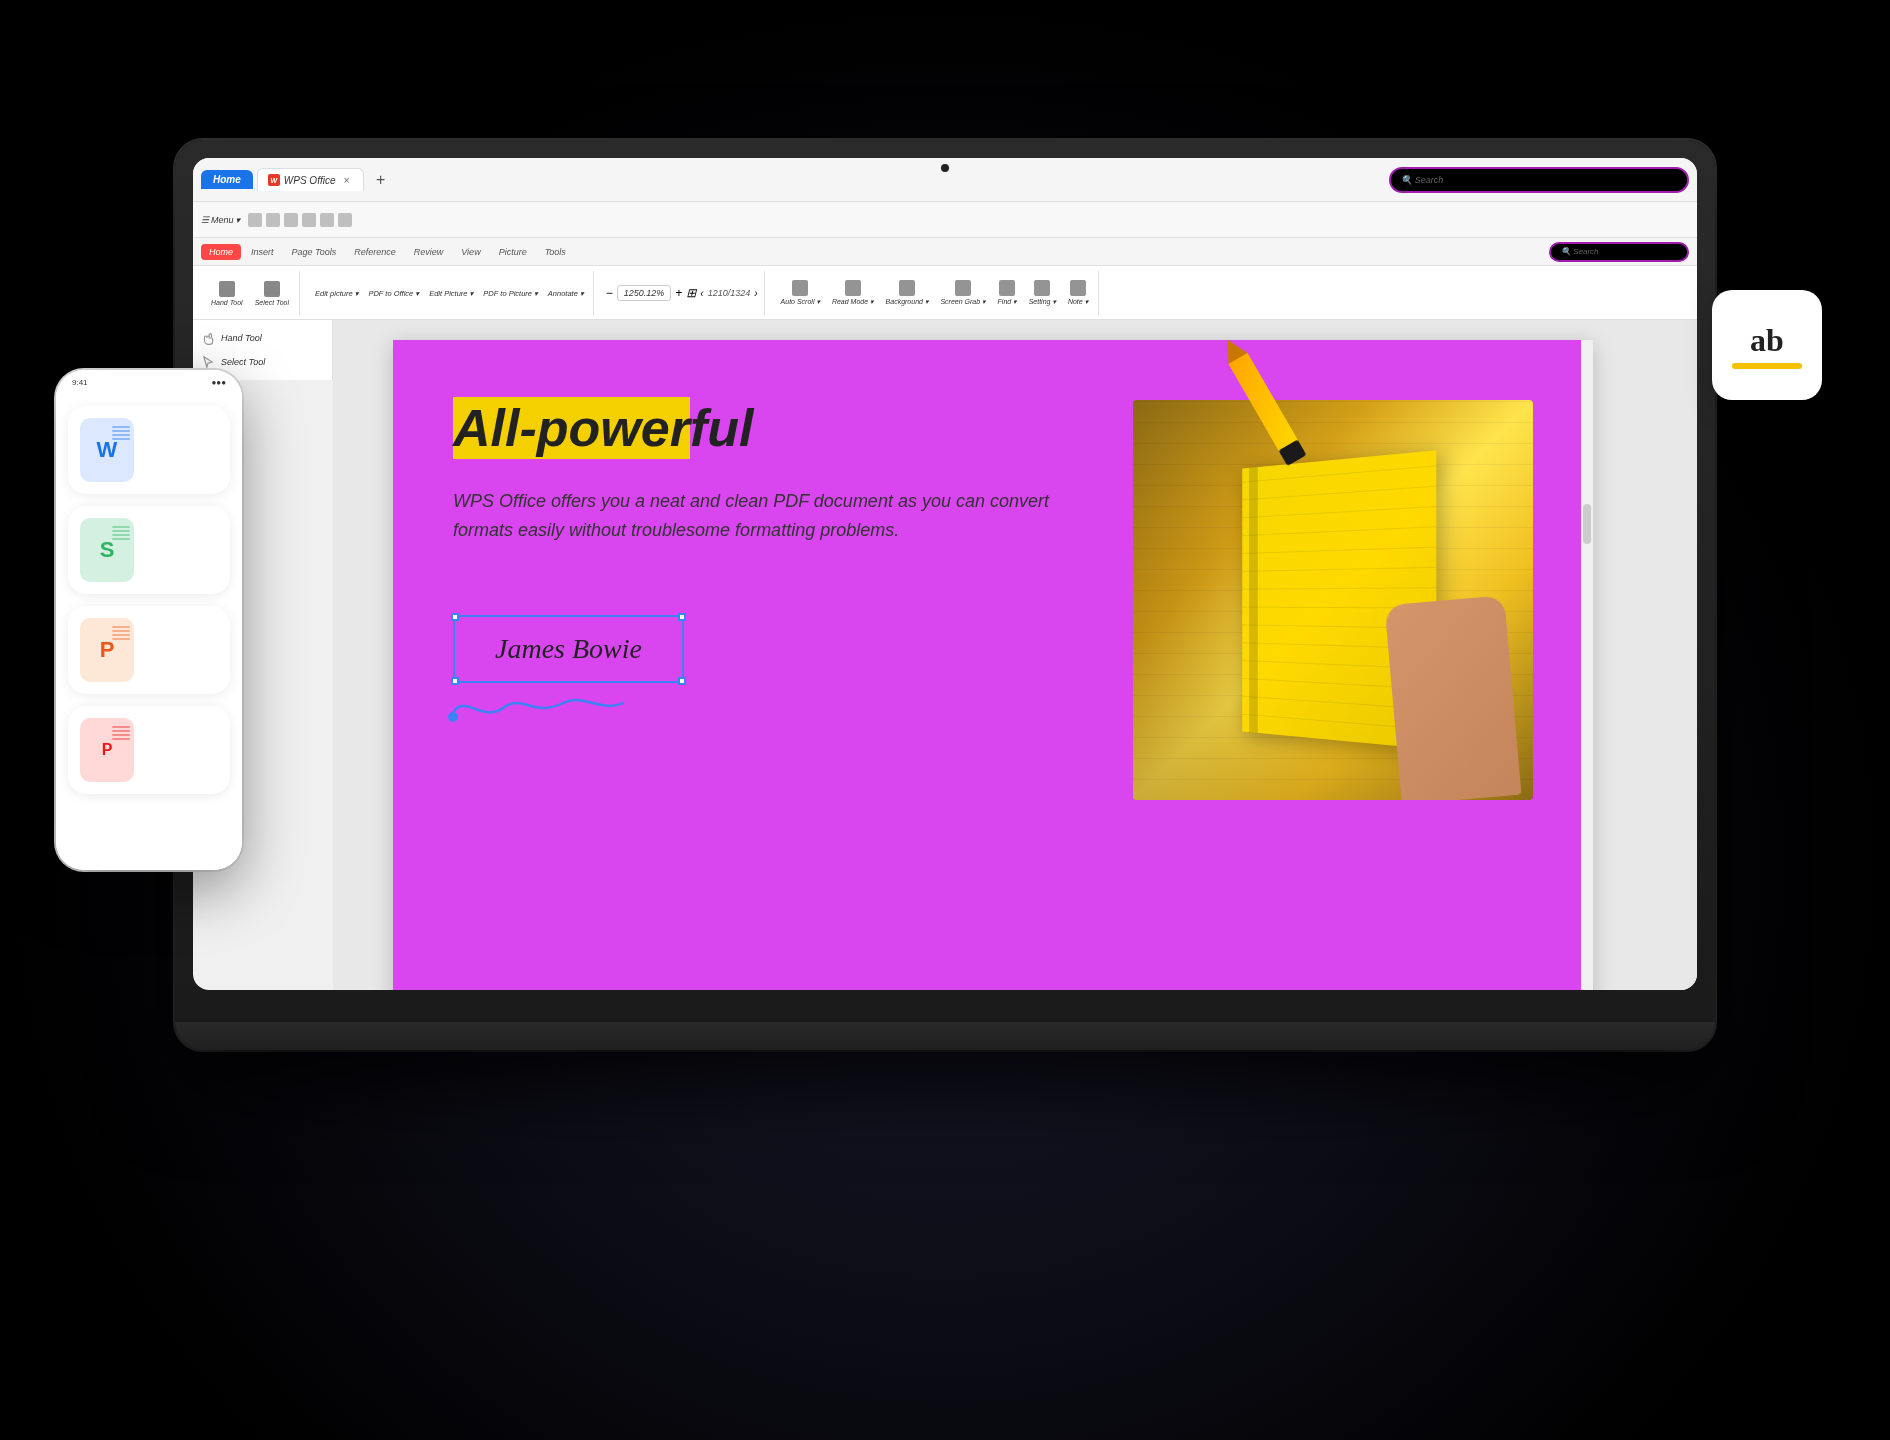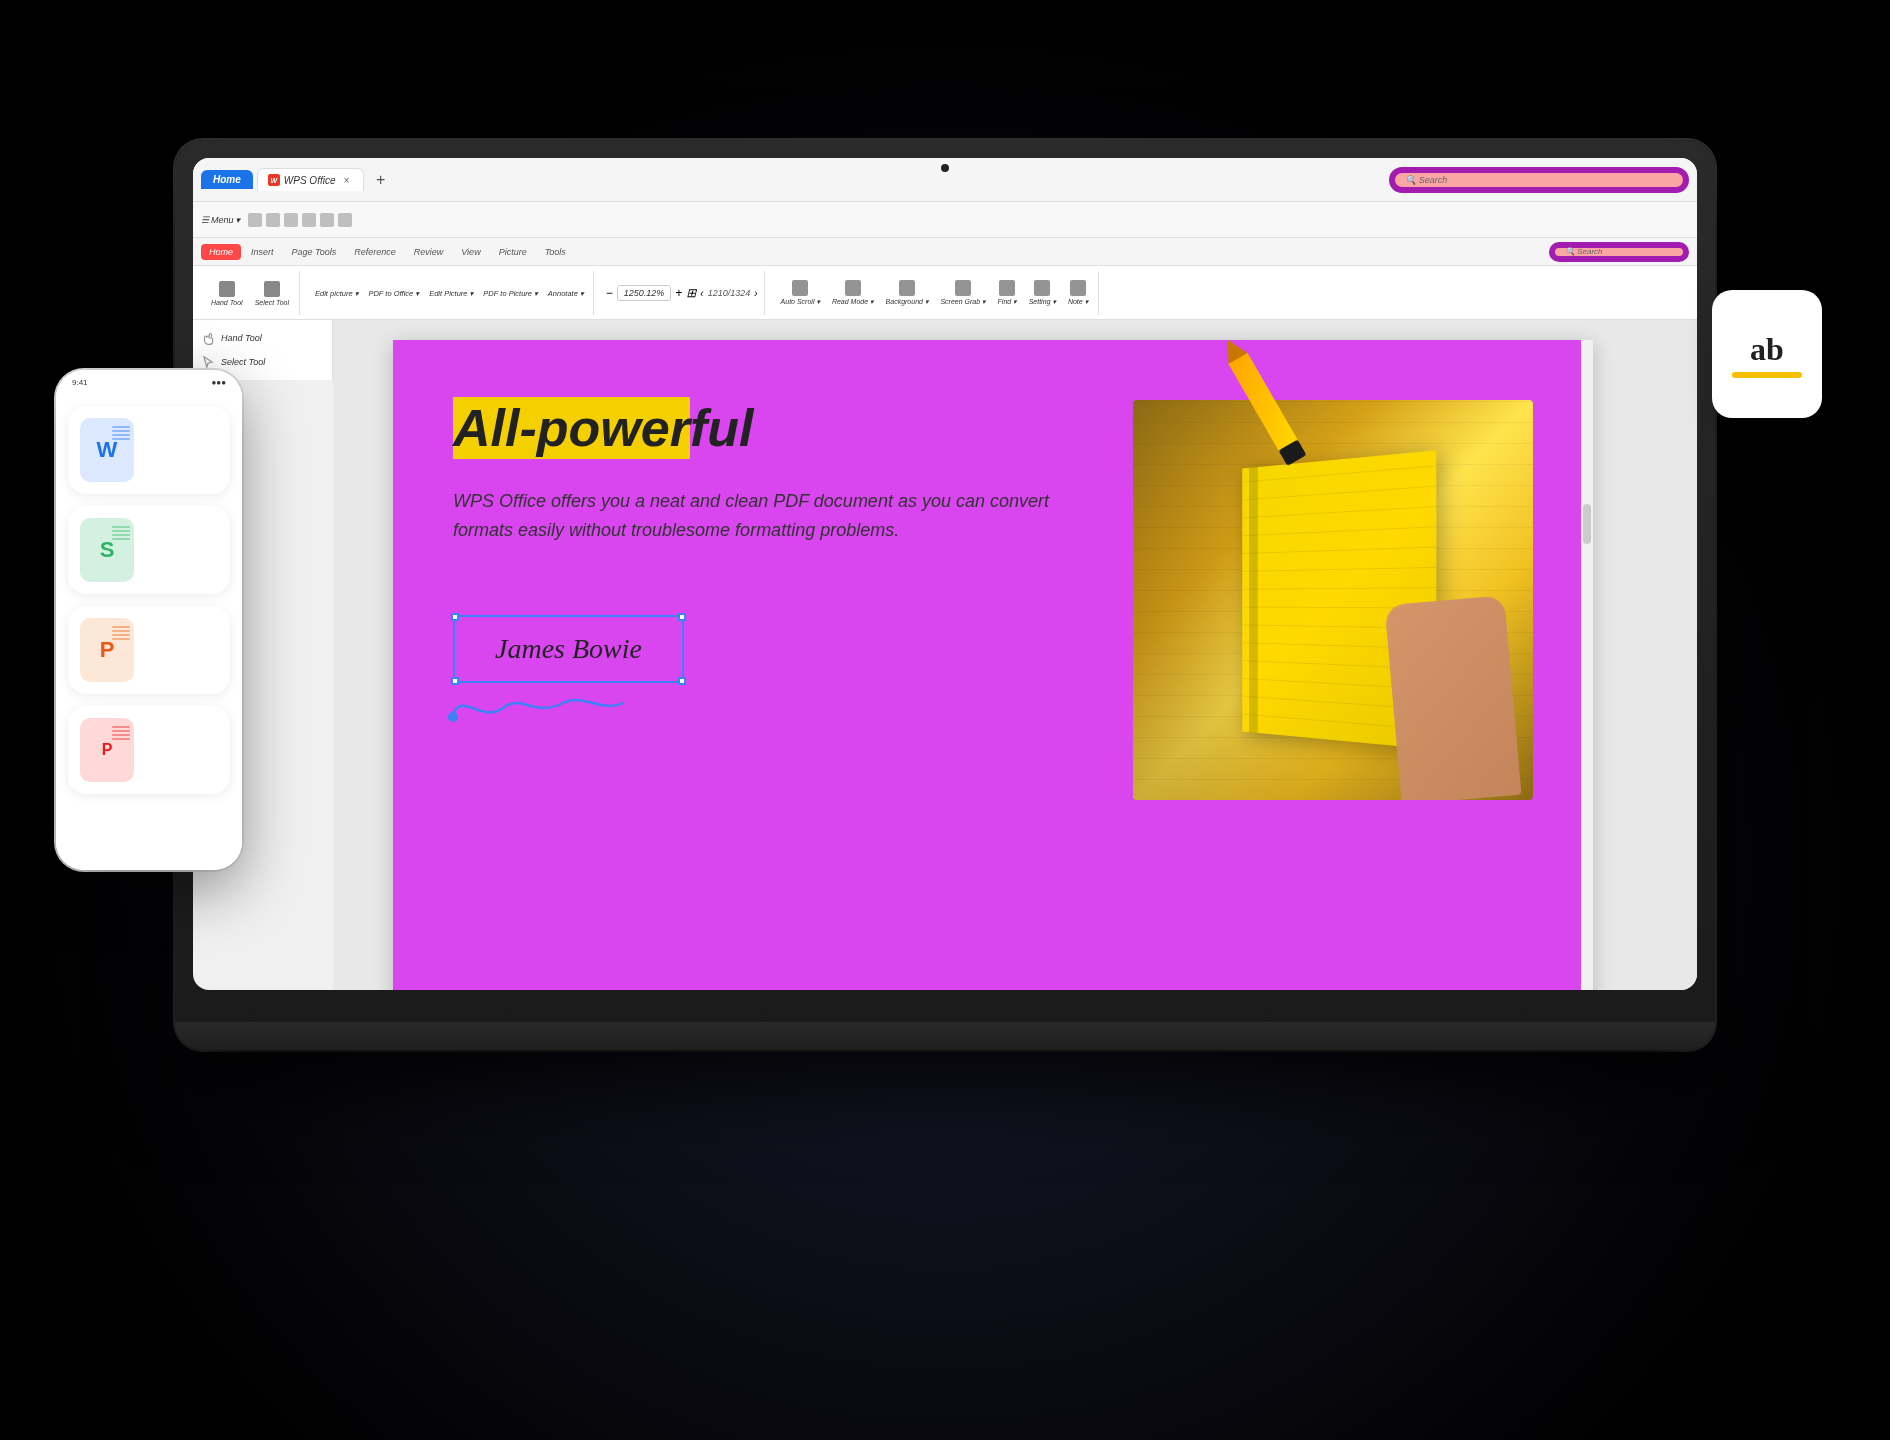--- a/index.html
+++ b/index.html
@@ -165,22 +165,22 @@
       justify-content: center;
       color: #555;
       font-size: 16px;
       cursor: pointer;
     }
 
     .browser-search {
       flex: 1;
       max-width: 300px;
       height: 26px;
-      background: #fca5a5;
-      border: 6px solid #a21caf;
+      background: #000000;
+      border: 2px solid #a21caf;
       border-radius: 13px;
       display: flex;
       align-items: center;
       padding: 0 10px;
       font-size: 9px;
       color: #666;
       margin-left: auto;
     }
 
     
@@ -591,21 +591,21 @@
       opacity: 0.4;
       border-radius: 1px;
     }
 
     
     .ab-card {
       position: absolute;
       right: 68px;
       top: 290px;
       width: 110px;
-      height: 128px;
+      height: 110px;
       background: white;
       border-radius: 20px;
       box-shadow: 0 8px 30px rgba(0,0,0,0.15);
       z-index: 20;
       display: flex;
       flex-direction: column;
       align-items: center;
       justify-content: center;
       gap: 4px;
     }

